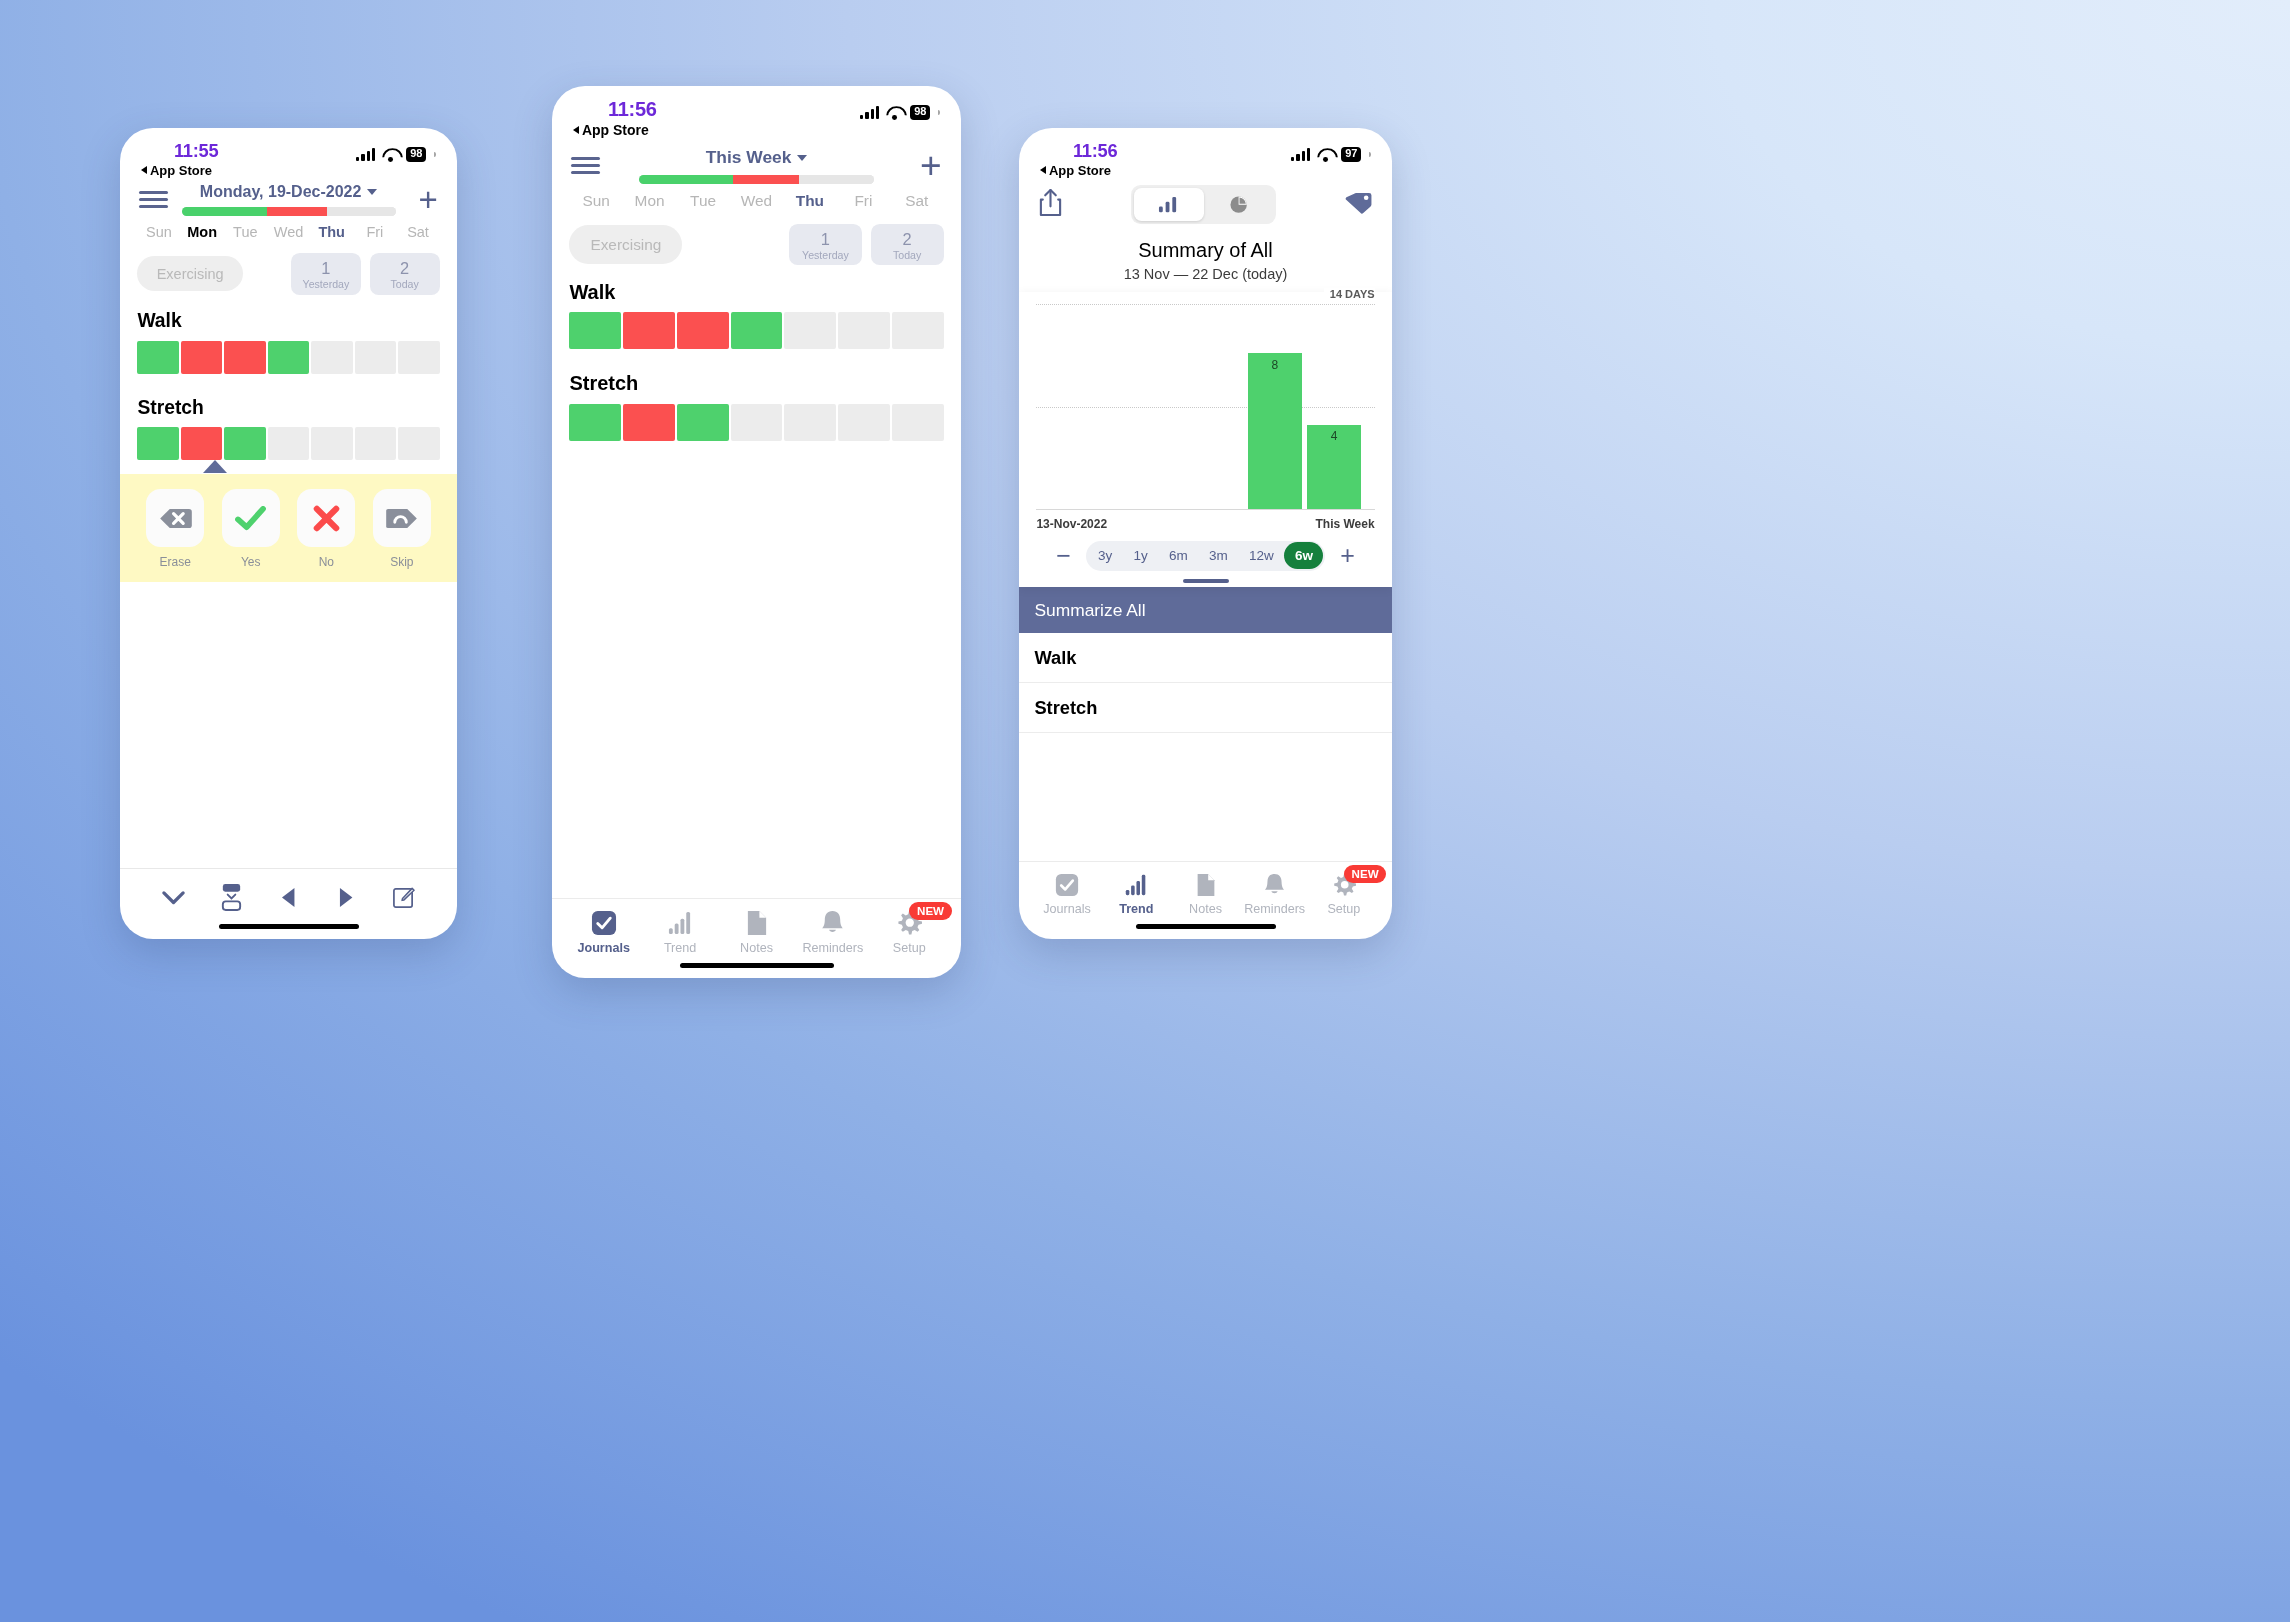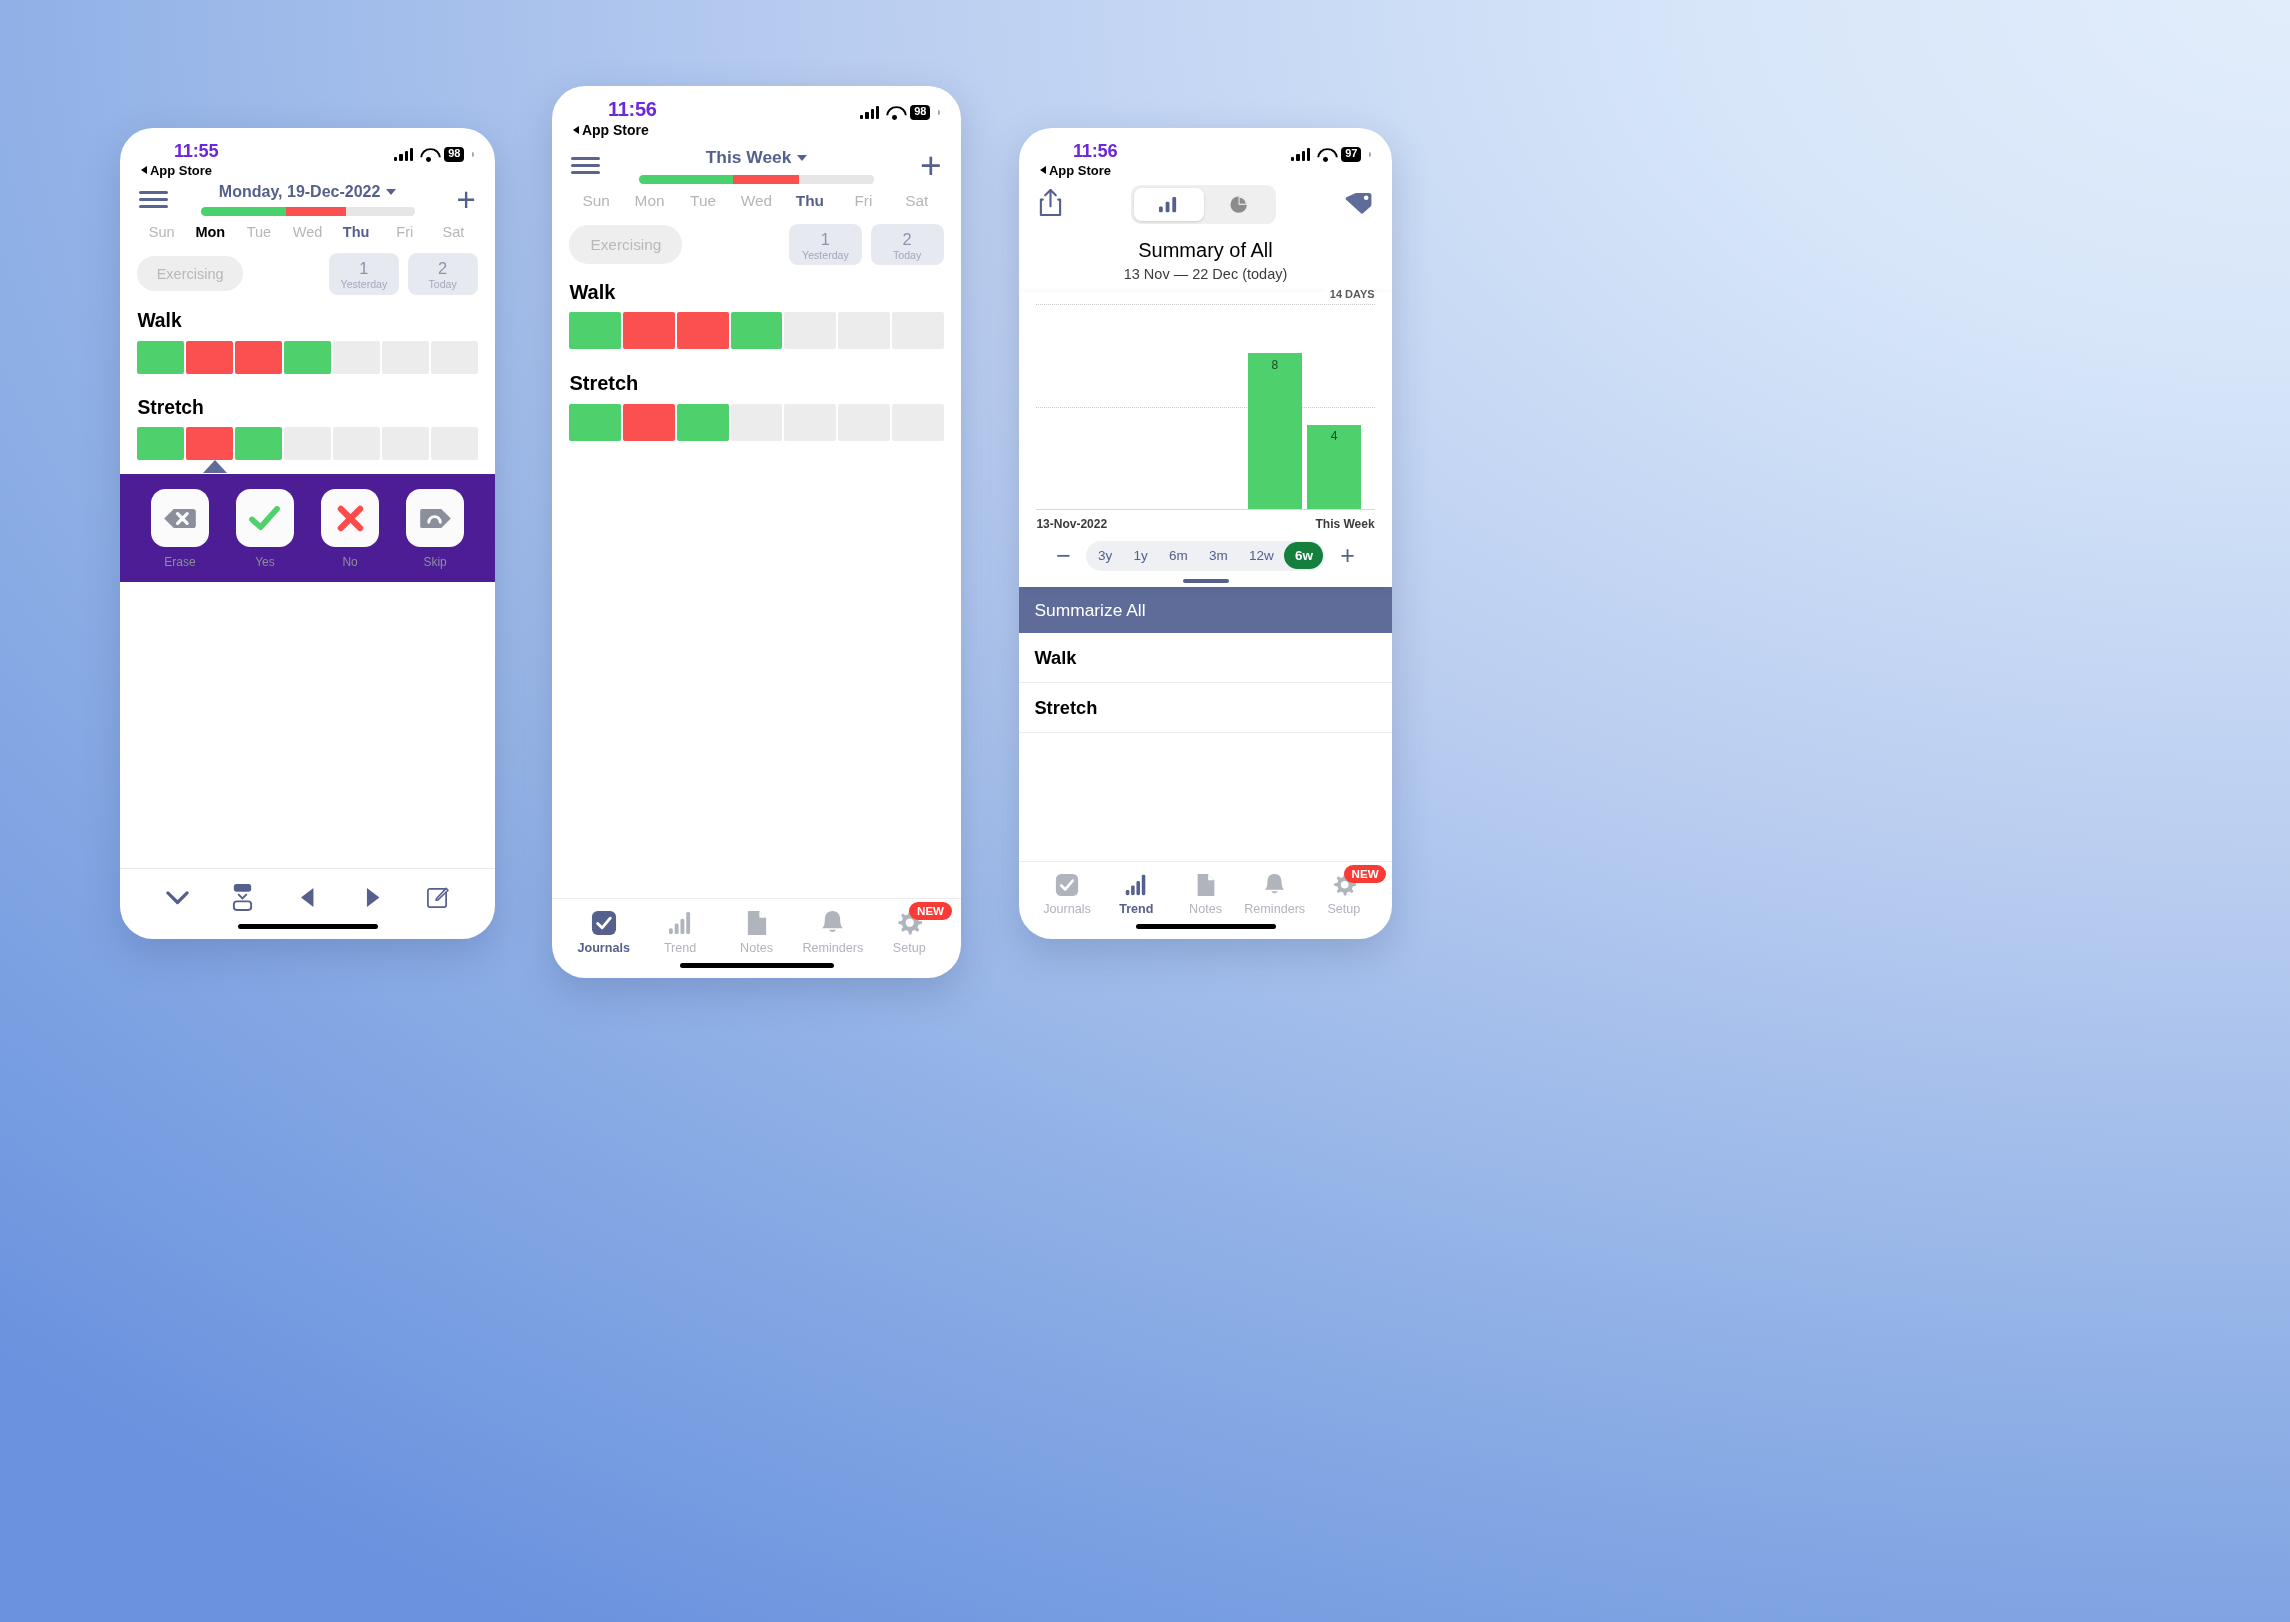--- a/index.html
+++ b/index.html
@@ -18,21 +18,21 @@
   
   .phone {
     position: absolute;
     background: #ffffff;
     border-radius: 33px;
     box-shadow: 0 13.5px 39px rgba(40,60,110,0.22);
     overflow: hidden;
     display: flex;
     flex-direction: column;
   }
-  #phone1 { left: 120px; top: 128px; width: 375px; height: 811px; }
+  #phone1 { left: 120px; top: 128px; width: 337px; height: 811px; }
   #phone2 { left: 552px; top: 86px; width: 409px; height: 892px; }
   #phone3 { left: 1019px; top: 128px; width: 373px; height: 811px; }
 
   
   .statusbar {
     display: flex; align-items: flex-start;
     justify-content: space-between;
     padding: 11.6px 21px 0 21px;
     position: relative;
     flex: none;
@@ -89,21 +89,21 @@
   .cells { display:flex; gap:1.9px; height:33px; }
   .cells .c { flex:1; background:#ececec; border-radius:1.9px; }
   .cells .c.g { background:#4ed16d; }
   .cells .c.r { background:#fb5050; }
 
   
   .pointer-wrap { position:relative; height:13.5px; flex:none; }
   .pointer { position:absolute; width:0;height:0;
     border-left:12.6px solid transparent;border-right:12.6px solid transparent;
     border-bottom:13.5px solid #5f6b99; }
-  .actionbar { background:#4c1d95; display:flex; padding: 15.4px 17.4px 13.5px 17.4px; flex:none; }
+  .actionbar { background:#fef9c3; display:flex; padding: 15.4px 17.4px 13.5px 17.4px; flex:none; }
   .action { flex:1; display:flex; flex-direction:column; align-items:center; gap:7.7px; cursor:pointer; }
   .action .btn { width:58px;height:58px;background:#fbfbfb;border-radius:14.5px;
      display:flex;align-items:center;justify-content:center; }
   .action .lbl { font-size:12px; color:#8a8f99; }
 
   .growspace { flex:1; background:#fff; }
 
   
   .toolbar { border-top:1px solid #e8e8e8; display:flex; align-items:center;
      padding: 13.5px 25px 5.8px 25px; flex:none; }

